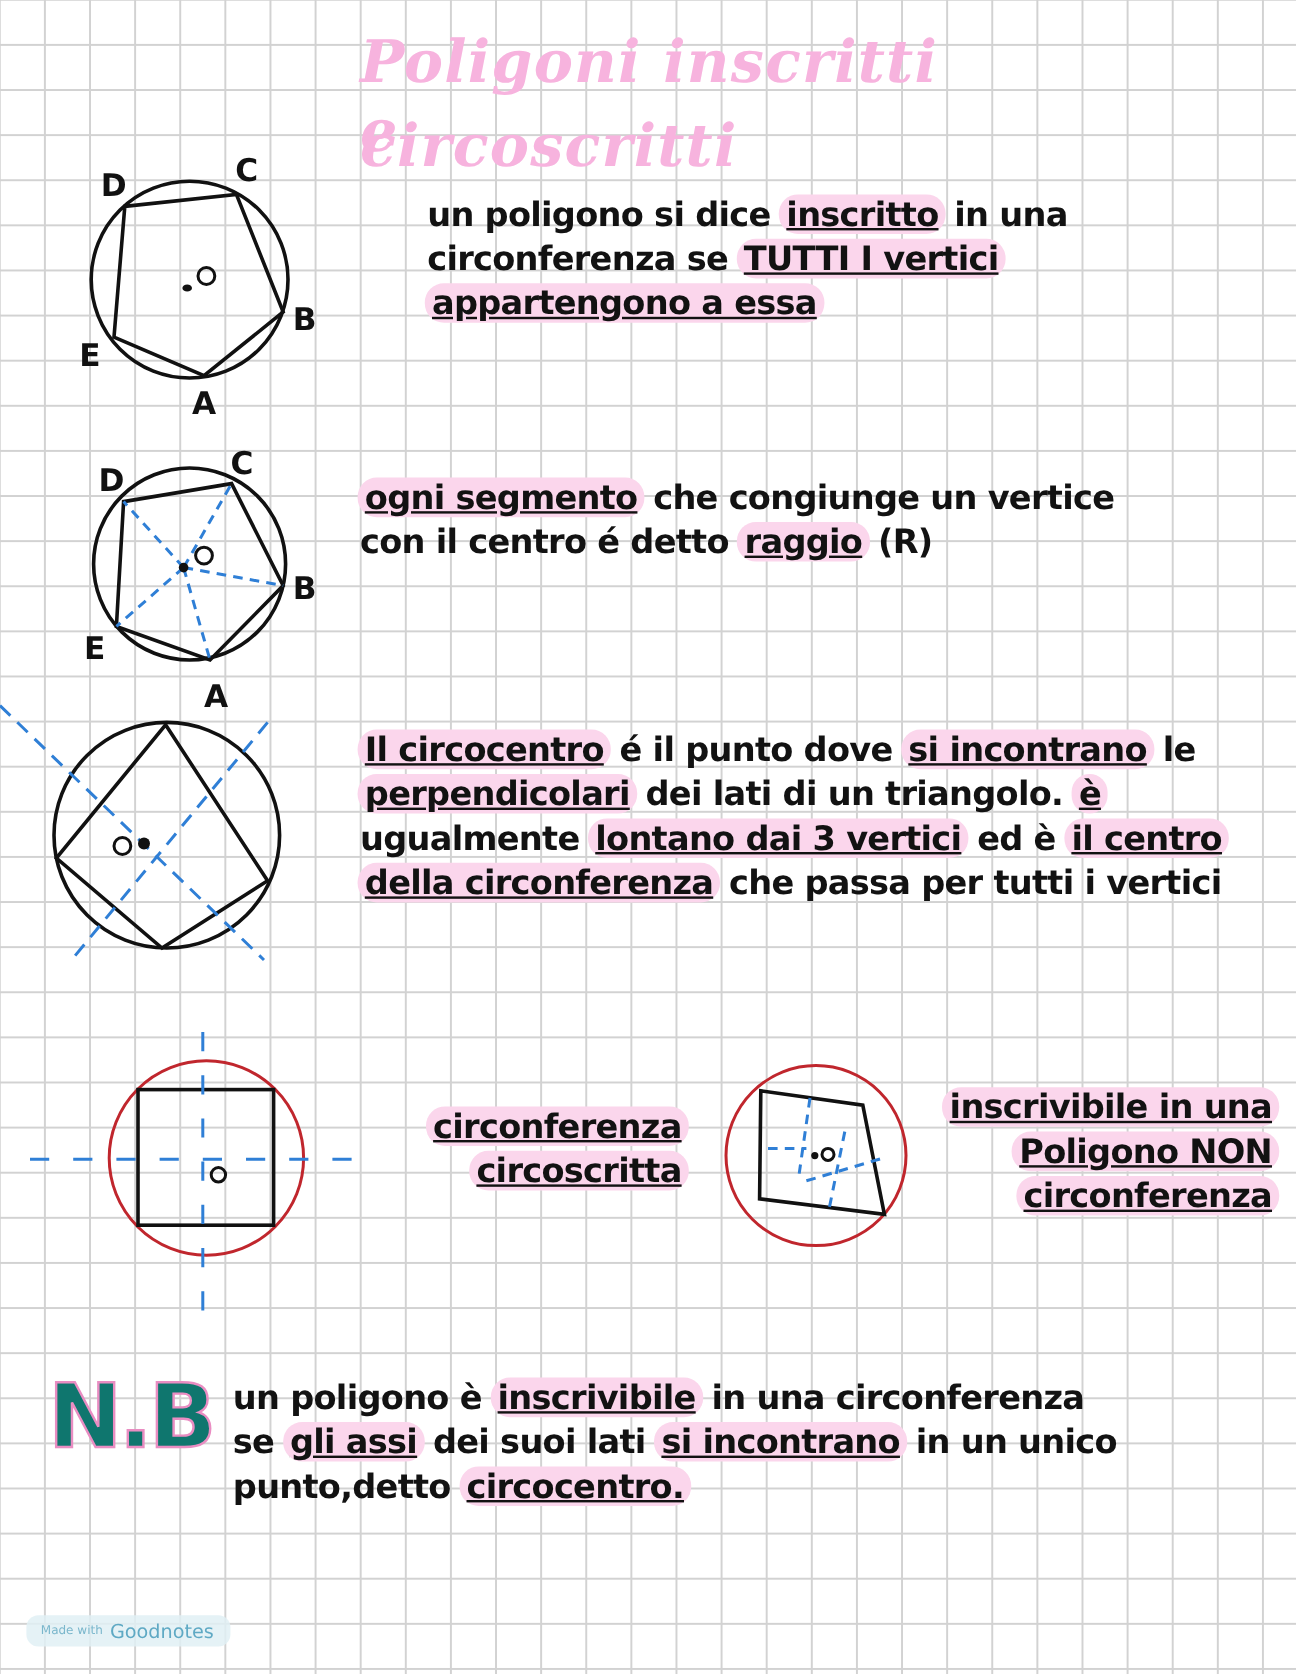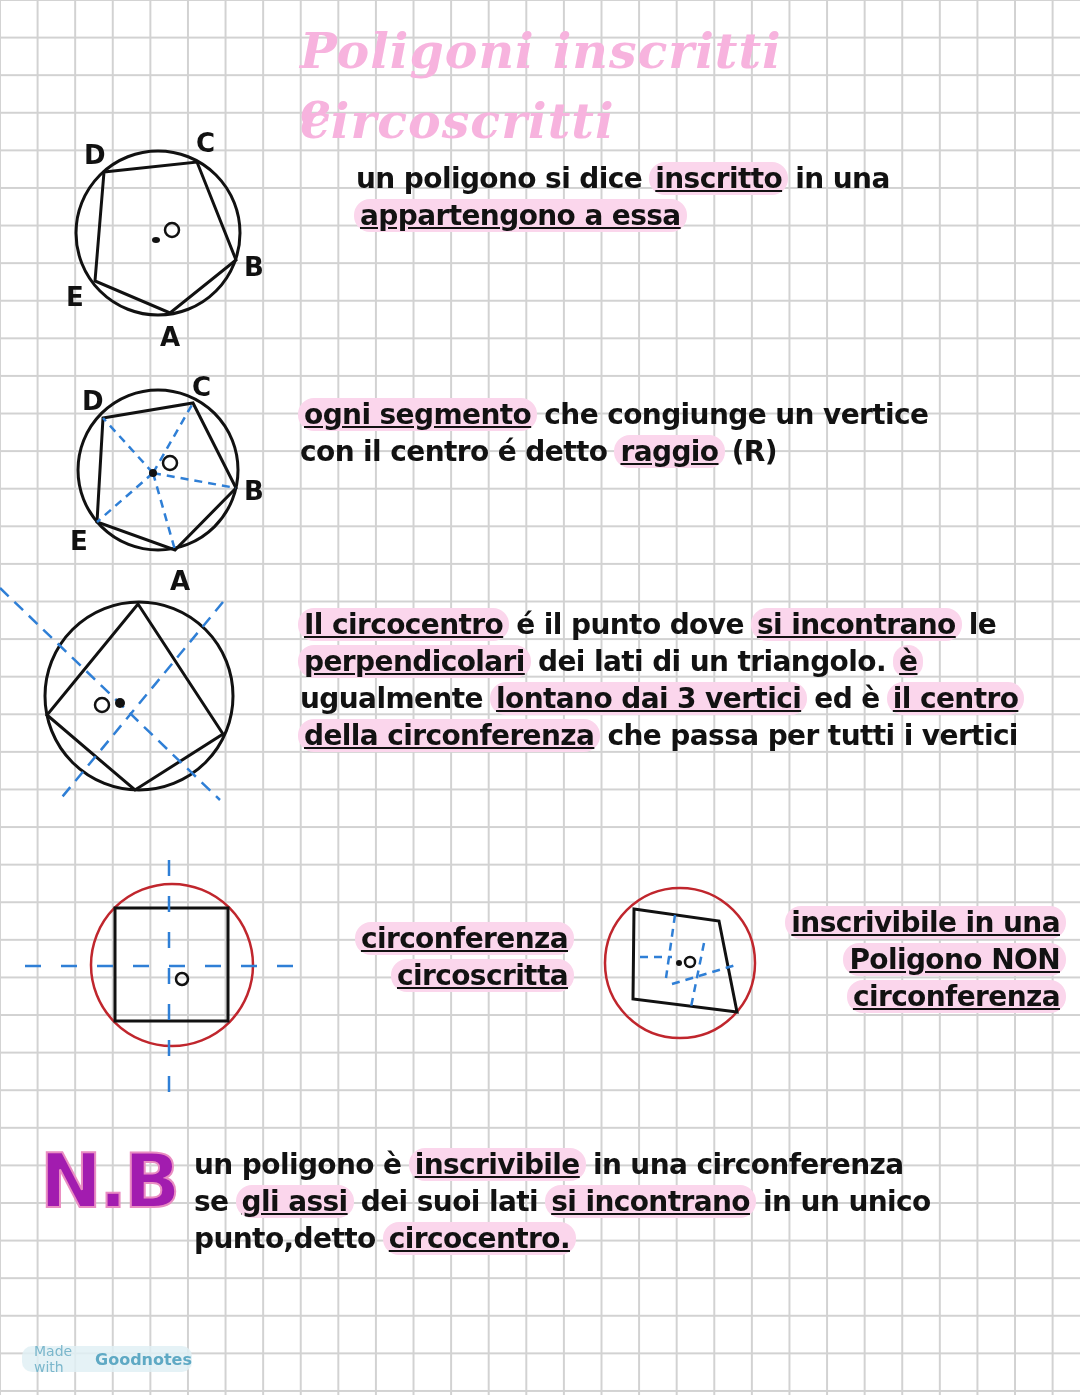--- a/index.html
+++ b/index.html
@@ -25,30 +25,30 @@
   }
   .hl {
     background: #fbd6ec; border-radius: 16px; padding: 0 6px; margin: 0 -2px; text-decoration: underline;
   }
   .center-text { text-align: right; }
   .label {
     position: absolute; font-weight: bold; font-size: 26px; color: #111;
   }
   .nb {
     position: absolute; left: 40px; top: 1138px; font-size: 74px; font-weight: bold;
-    color: #a21caf; -webkit-text-stroke: 2px #e98dc2; letter-spacing: -3px;
+    color: #0f766e; -webkit-text-stroke: 2px #e98dc2; letter-spacing: -3px;
     font-family: "DejaVu Sans", sans-serif;
   }
   .badge {
     position: absolute; left: 22px; top: 1346px; width: 170px; height: 26px;
     background: rgba(225, 240, 245, 0.85); border-radius: 10px;
     display: flex; align-items: center; gap: 6px; padding-left: 12px; box-sizing: border-box;
   }
-  .badge .small { font-size: 14px; color: #7bb7cc; }
-  .badge .big { font-size: 16px; color: #5fa9c4; font-weight: bold; }
+  .badge .small { font-size: 10px; color: #7bb7cc; }
+  .badge .big { font-size: 16px; color: #5fa9c4; font-weight: normal; }
   svg { position: absolute; overflow: visible; }
 </style>
 </head>
 <body>
 
 <div class="title" style="top:22px;">Poligoni inscritti e</div>
 <div class="title" style="top:92px;">circoscritti</div>
 
 <svg width="260" height="240" style="left:50px;top:120px;" viewBox="0 0 260 240">
   <circle cx="108" cy="113" r="82" fill="none" stroke="#111" stroke-width="3"></circle>
@@ -57,20 +57,21 @@
   <ellipse cx="106" cy="120" rx="4" ry="3" fill="#111"></ellipse>
 </svg>
 <div class="label" style="left:84px;top:140px;">D</div>
 <div class="label" style="left:196px;top:128px;">C</div>
 <div class="label" style="left:244px;top:252px;">B</div>
 <div class="label" style="left:66px;top:282px;">E</div>
 <div class="label" style="left:160px;top:322px;">A</div>
 
 <div class="text-block" style="left:356px;top:160px;" id="s1">
     <div><span>un poligono si dice </span><span class="hl">inscritto</span><span> in una</span></div>
+    <div><span>circonferenza se </span><span class="hl">TUTTI I vertici</span></div>
     <div><span class="hl">appartengono a essa</span></div>
   </div>
 
 <svg width="260" height="240" style="left:50px;top:370px;" viewBox="0 0 260 240">
   <circle cx="108" cy="100" r="80" fill="none" stroke="#111" stroke-width="3"></circle>
   <polygon points="53,48 143,33 186,118 125,180 47,152" fill="none" stroke="#111" stroke-width="3"></polygon>
   <g stroke="#2f7fd6" stroke-width="2.5" stroke-dasharray="8,6" fill="none">
     <line x1="103" y1="103" x2="53" y2="48"></line>
     <line x1="103" y1="103" x2="143" y2="33"></line>
     <line x1="103" y1="103" x2="186" y2="118"></line>

